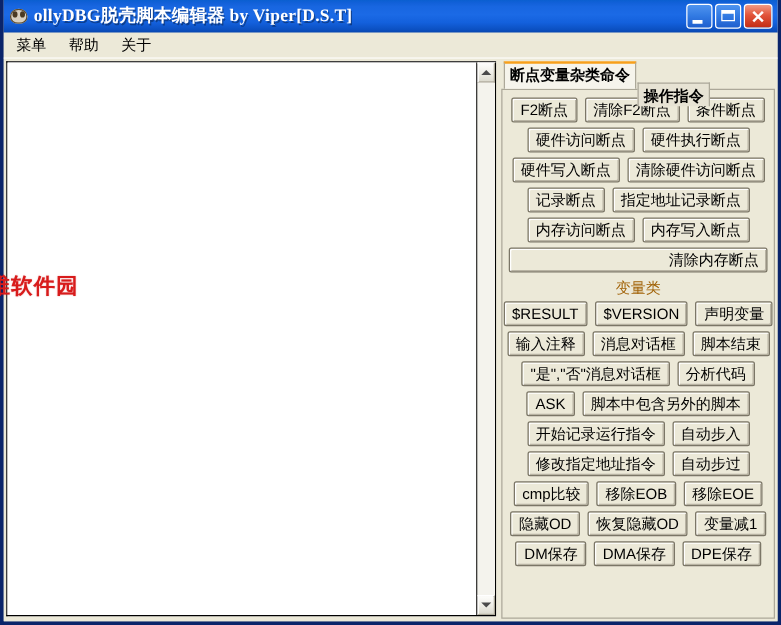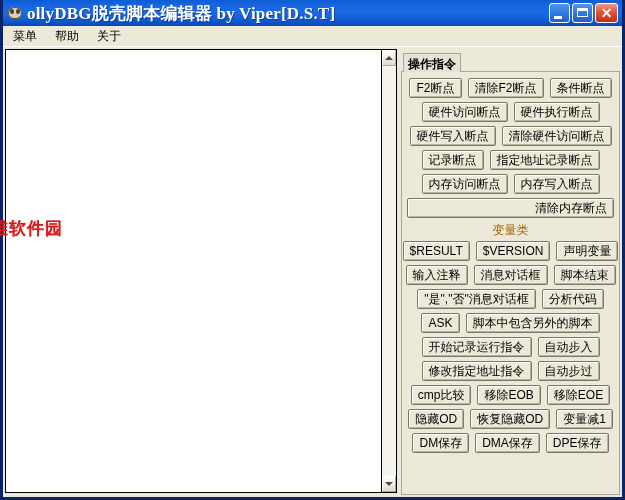--- a/index.html
+++ b/index.html
@@ -65,21 +65,21 @@
     position: absolute;
     width: 4px; height: 5px;
     background: #4a3a22;
     border-radius: 50%;
     top: 4px;
   }
   .title-icon .bugdot1 { left: 3px; }
   .title-icon .bugdot2 { left: 9px; }
   .title-text {
     color: #ffffff;
-    font-size: 17px;
+    font-size: 14px;
     font-weight: bold;
     font-family: "Liberation Serif", "DejaVu Serif", serif;
     white-space: nowrap;
     text-shadow: 1px 1px 0 rgba(0,0,0,0.35);
     letter-spacing: 0.2px;
     overflow: hidden;
   }
   .title-buttons {
     margin-left: auto;
     display: flex;
@@ -247,21 +247,21 @@
     padding: 3px 4px 3px 4px;
     border: 1px solid #aca899;
     border-bottom: none;
     background: #ece9d8;
     box-sizing: border-box;
     cursor: pointer;
     white-space: nowrap;
     line-height: 14px;
     margin-right: 1px;
     position: relative;
-    top: 1px;
+    top: 14px;
   }
   .tab.active {
     background: #f6f4ec;
     border-top: 2px solid #f7a01c;
     font-weight: bold;
     padding-top: 2px;
     top: 0;
     height: 22px;
     z-index: 2;
   }
@@ -372,20 +372,21 @@
           </div>
           <div class="scroll-track"></div>
           <div class="scroll-btn down">
             <div class="arrow"></div>
           </div>
         </div>
       </div>
 
       <div class="panel">
         <div class="tabstrip">
+          <div class="tab active">断点变量杂类命令</div>
           <div class="tab">操作指令</div>
         </div>
         <div class="tabpage" id="panel-body">
             <div class="btnrow">
               <div class="btn">F2断点</div>
               <div class="btn">清除F2断点</div>
               <div class="btn">条件断点</div>
             </div>
             <div class="btnrow">
               <div class="btn">硬件访问断点</div>

